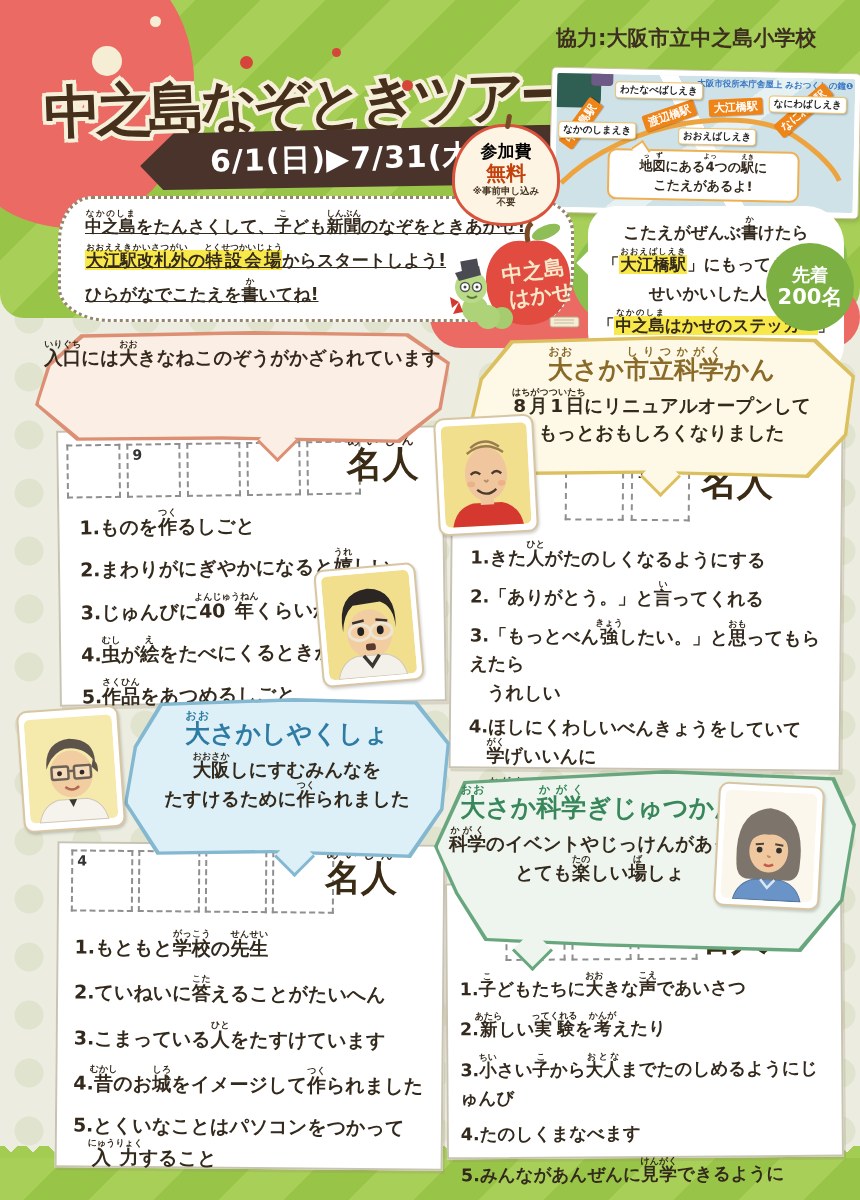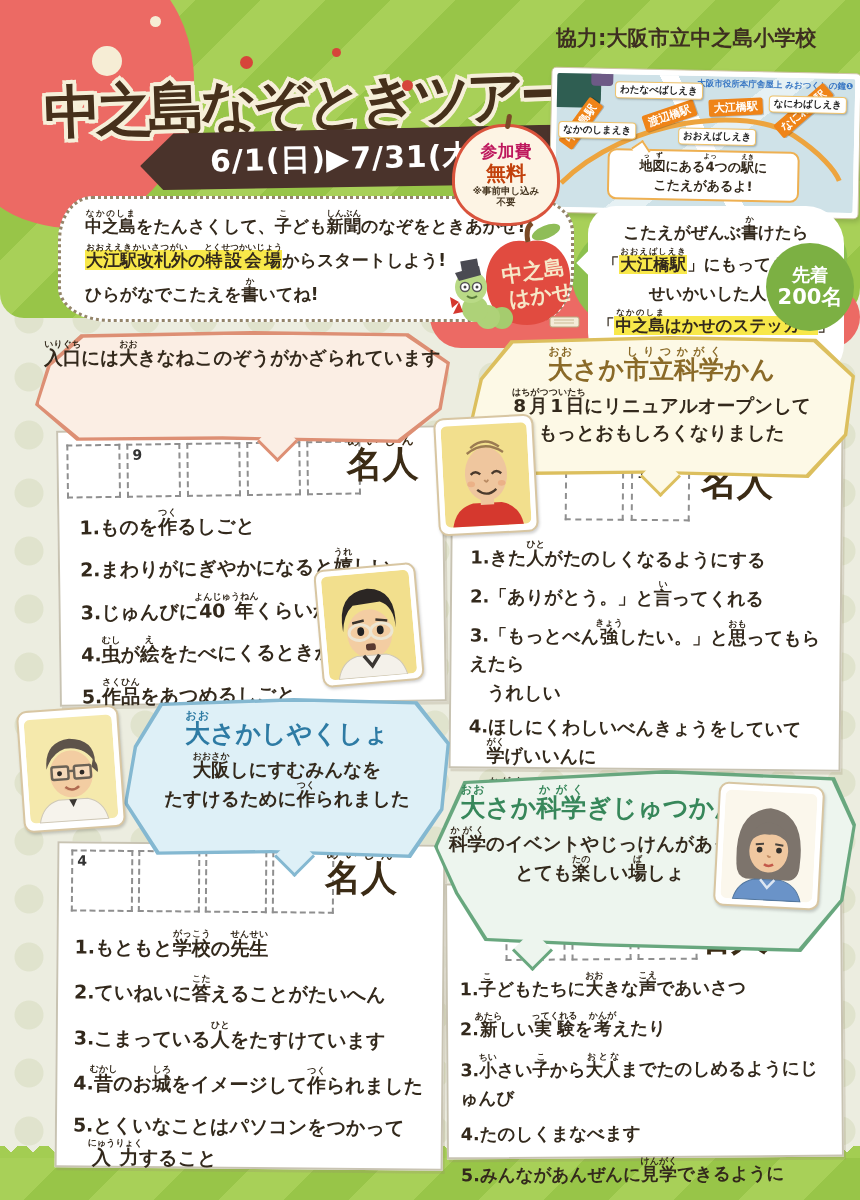--- a/index.html
+++ b/index.html
@@ -36,21 +36,21 @@
   }
   .ribbon .main{font-size:30px;letter-spacing:1px;}
   .ribbon .note{font-size:19px;margin-left:8px;}
   
   .apple-free{
     left:452px;top:124px;width:102px;height:96px;background:#fdf4e4;border:3px solid #d9533c;
     border-radius:48% 48% 46% 46% / 54% 54% 42% 42%;
     display:flex;flex-direction:column;align-items:center;justify-content:center;text-align:center;z-index:4;
   }
   .apple-free::before{content:"";position:absolute;top:-13px;left:50%;width:5px;height:15px;background:#7a4a28;border-radius:3px;transform:rotate(10deg);}
-  .apple-free .l1{font-size:17px;color:#be185d;line-height:1.15;}
+  .apple-free .l1{font-size:17px;color:#000000;line-height:1.15;}
   .apple-free .l2{font-size:20px;color:#c2410c;line-height:1.1;}
   .apple-free .nt{font-size:9.5px;color:#473722;line-height:1.15;white-space:pre-line;margin-top:2px;}
   
   .company{left:556px;top:24px;font-size:21px;color:#3d2f20;line-height:1.35;}
   
   .map-card{left:550px;top:70px;width:298px;height:134px;background:#fff;border:1px solid #cfc4a8;border-radius:5px;padding:5px;
     transform:rotate(1.2deg);box-shadow:2px 3px 5px rgba(0,0,0,.15);z-index:3;}
   .map-inner{position:relative;width:100%;height:100%;overflow:hidden;border-radius:2px;
     background:
      linear-gradient(62deg,rgba(0,0,0,0) 47%,#ffffff 47% 52%,rgba(0,0,0,0) 52%),
@@ -63,21 +63,21 @@
   .st-label{position:absolute;background:#fff;color:#222;font-size:9.5px;padding:1px 4px;border-radius:4px;border:1px solid #f0c36a;white-space:nowrap;box-shadow:1px 1px 2px rgba(0,0,0,.25);}
   .map-bubble{position:absolute;left:52px;top:74px;width:188px;background:#fff;border:2px solid #eeb052;border-radius:9px;
     font-size:13px;text-align:center;line-height:1.45;white-space:pre-line;padding:2px 0 3px;}
   .map-bubble::before{content:"";position:absolute;top:-8px;left:24px;width:12px;height:12px;background:#fff;border-left:2px solid #eeb052;border-top:2px solid #eeb052;transform:rotate(55deg);}
   
   .intro{
     left:58px;top:196px;width:472px;background:#fff;border:3.5px dotted #94856a;
     border-radius:34px 46px 38px 52px / 44px 36px 50px 34px;
     padding:10px 14px 8px 24px;z-index:3;
   }
-  .intro .line{font-size:17px;line-height:1.95;}
+  .intro .line{font-size:17px;line-height:1.95;text-decoration:underline;}
   .hl{background:#f8e84a;padding:0 1px;}
   
   .reward-blob{left:572px;top:198px;width:276px;height:148px;background:#8cc04e;border-radius:45% 55% 50% 50%/50% 45% 55% 50%;transform:rotate(-4deg);z-index:2;}
   .reward{left:588px;top:206px;width:248px;background:#fff;border-radius:28px 38px 32px 44px;padding:9px 4px 8px;z-index:3;
     text-align:center;font-size:16.5px;line-height:1.72;}
   .reward::before{content:"";position:absolute;left:-8px;top:48px;width:18px;height:18px;background:#fff;transform:rotate(45deg);}
   .badge{left:766px;top:243px;width:88px;height:88px;background:#7cb043;border-radius:50%;z-index:4;
     display:flex;flex-direction:column;align-items:center;justify-content:center;color:#fff;text-align:center;}
   .badge .b1{font-size:18px;line-height:1.2;text-align:center;}
   .badge .b2{font-size:21px;line-height:1.2;}

